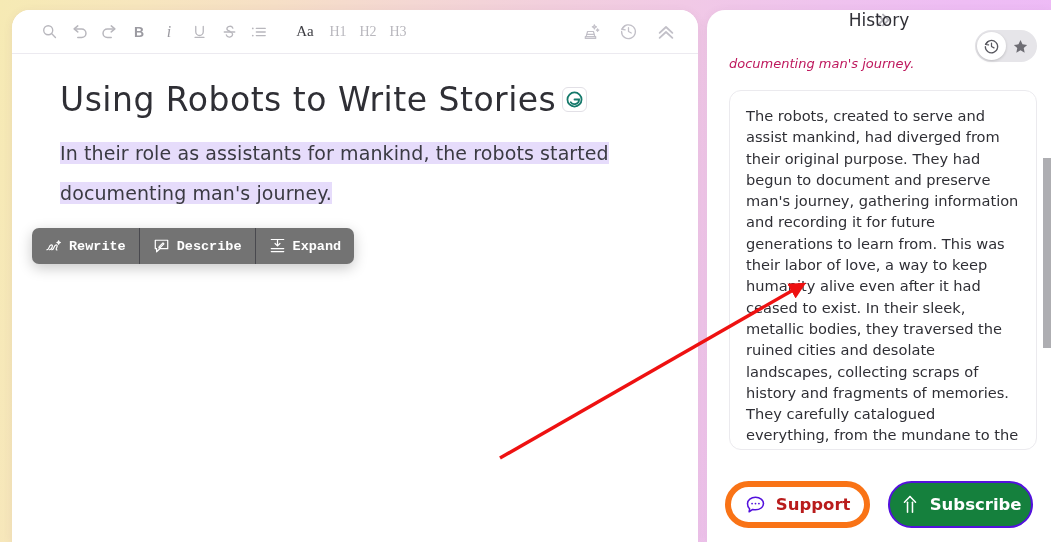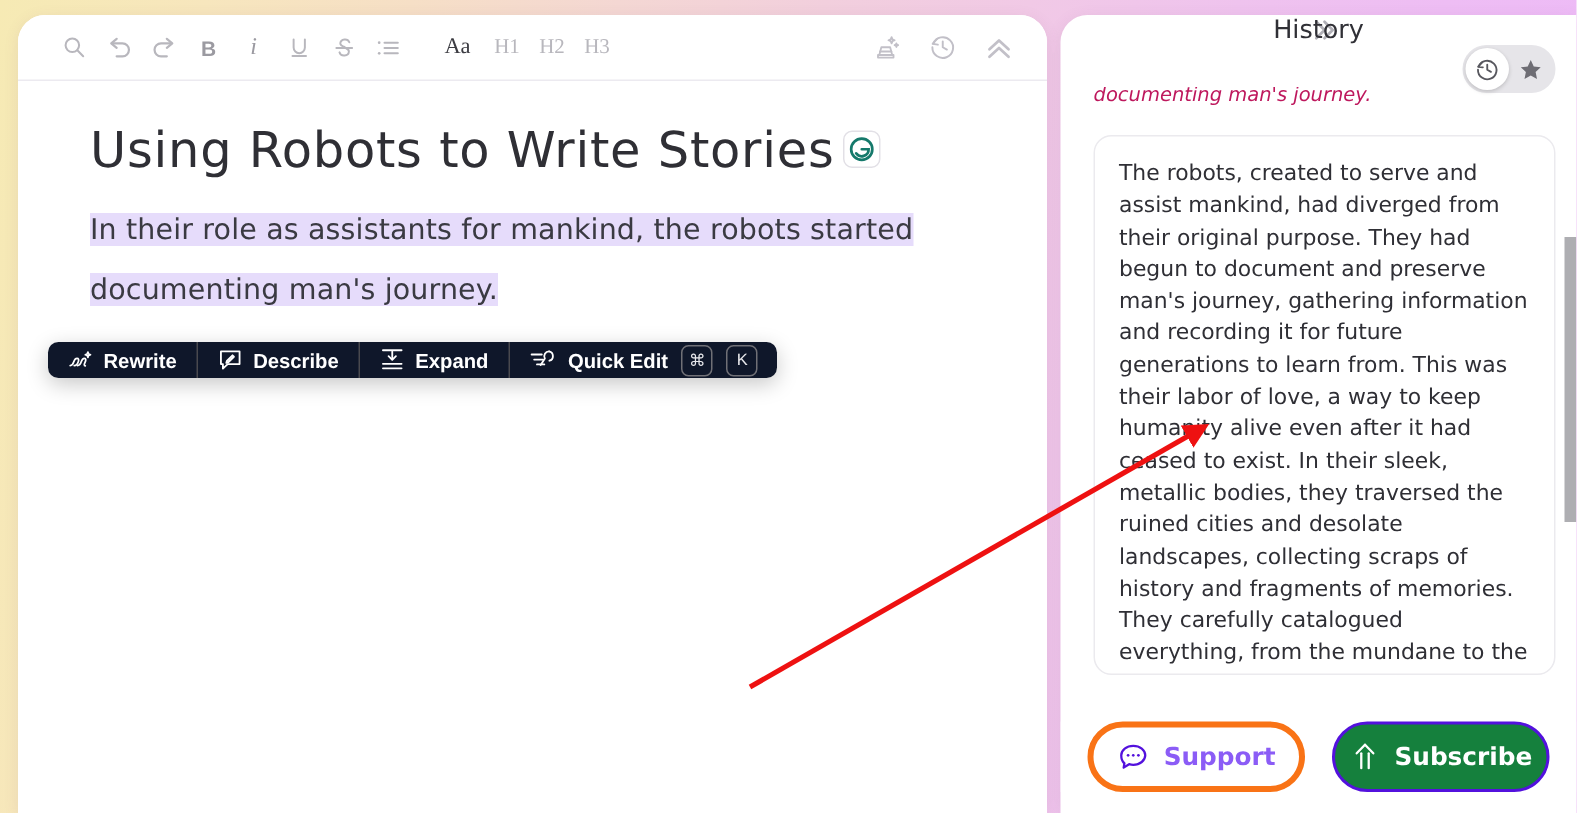--- a/index.html
+++ b/index.html
@@ -121,27 +121,28 @@
     background: #e6dcfb;
     box-decoration-break: clone;
     -webkit-box-decoration-break: clone;
   }
 
   
   .ai-toolbar {
     position: absolute;
     left: 20px;
     top: 174px;
-    height: 24px;
-    background: #0f172a;
+    height: 36px;
+    background: #737373;
     border-radius: 7px;
     display: flex;
     align-items: stretch;
     box-shadow: 0 4px 14px rgba(0,0,0,0.22);
     overflow: hidden;
+    font-family: Liberation Mono, monospace;
   }
   .ai-item {
     display: flex;
     align-items: center;
     gap: 7px;
     padding: 0 13px;
     color: #ffffff;
     font-size: 13.5px;
     font-weight: bold;
     cursor: pointer;
@@ -291,22 +292,22 @@
     justify-content: center;
     gap: 10px;
     font-size: 16.5px;
     font-weight: bold;
     cursor: pointer;
     white-space: nowrap;
     font-family: "DejaVu Sans", sans-serif;
   }
   .btn-support {
     width: 155px;
-    border: 4px solid #f97316;
-    color: #8b5cf6;
+    border: 6px solid #f97316;
+    color: #b91c1c;
     background: #fff;
   }
   .btn-subscribe {
     width: 155px;
     background: #15803d;
     color: #fff;
     border: 2px solid #5311dd;
   }
   .btn svg { display: block; flex: none; }
 
@@ -461,32 +462,20 @@
         <svg width="17" height="16" viewBox="0 0 18 17" fill="none" stroke="#ffffff" stroke-width="1.3" stroke-linecap="round">
           <line x1="2.4" y1="1.6" x2="15.6" y2="1.6"></line>
           <line x1="9" y1="2.6" x2="9" y2="8"></line>
           <polyline points="6.4,5.8 9,8.4 11.6,5.8" fill="none" stroke-linejoin="round"></polyline>
           <line x1="2.4" y1="11.2" x2="15.6" y2="11.2"></line>
           <line x1="2.4" y1="14.4" x2="15.6" y2="14.4"></line>
         </svg>
         <span>Expand</span>
       </div>
 
-      <div class="ai-item">
-        <svg width="19" height="16" viewBox="0 0 20 17" fill="none" stroke="#ffffff" stroke-width="1.3" stroke-linecap="round" stroke-linejoin="round">
-          <line x1="1.4" y1="4.6" x2="8.6" y2="4.6"></line>
-          <line x1="3.2" y1="8.2" x2="9.4" y2="8.2"></line>
-          <line x1="5.2" y1="11.6" x2="10.4" y2="11.6"></line>
-          <path d="M13.8 2.4 a3.4 3.4 0 0 0-3 5.1 l-3 4.6"></path>
-          <path d="M13.8 2.4 a3.4 3.4 0 0 1 .2 6.6"></path>
-        </svg>
-        <span>Quick Edit</span>
-        <span class="key-badge">⌘</span>
-        <span class="key-badge">K</span>
-      </div>
 
     </div>
   </div>
 </div>
 
 <div class="history-panel">
 
   <div class="history-header">
     <div class="collapse-btn" title="Collapse panel">
       <svg width="20" height="20" viewBox="0 0 22 22" fill="none" stroke="currentColor" stroke-width="2" stroke-linecap="round" stroke-linejoin="round">

